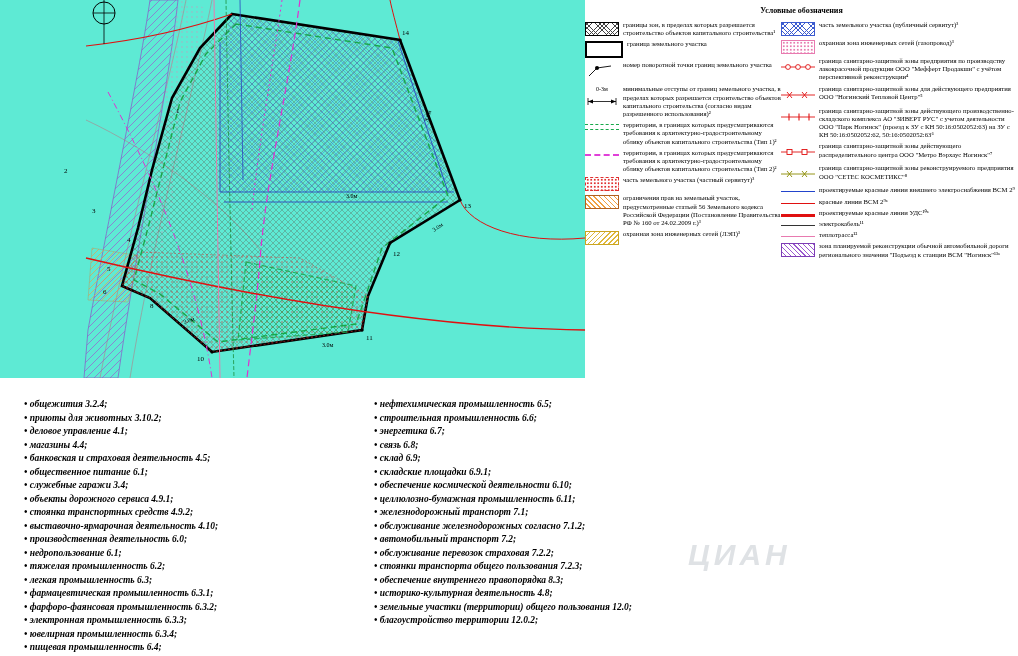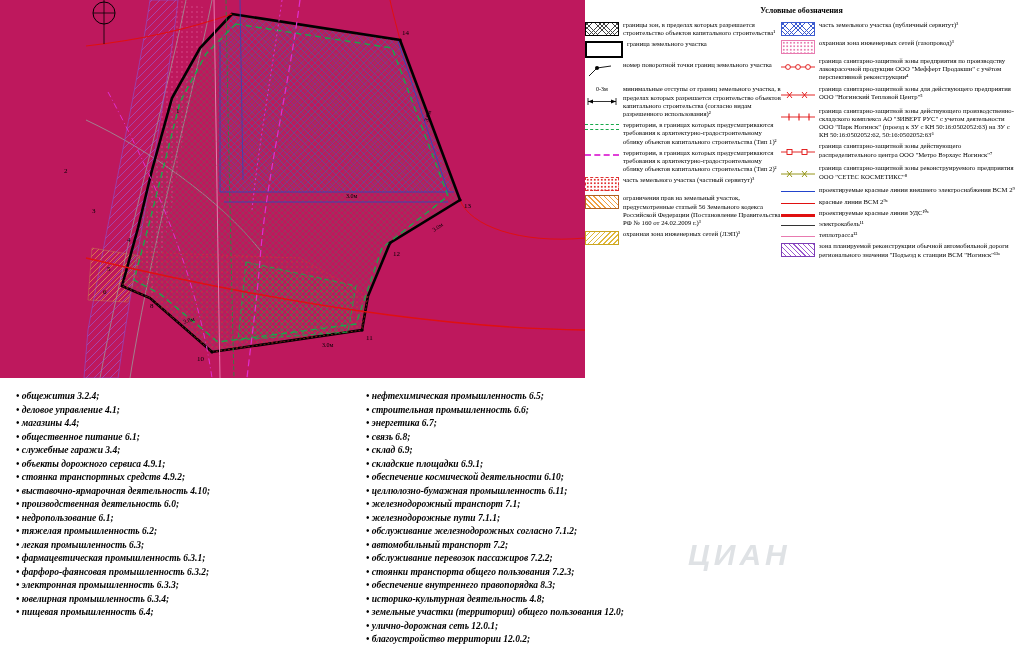--- a/index.html
+++ b/index.html
@@ -1,21 +1,21 @@
 <!DOCTYPE html>
 <html><head>
 <meta charset="utf-8">
 <style>
   html,body{margin:0;padding:0;}
   body{
     width:1018px;height:656px;position:relative;background:#ffffff;
     font-family:"Liberation Serif", serif;color:#000;overflow:hidden;
   }
   
-  .map-area{position:absolute;left:0;top:0;width:585px;height:378px;background:#be185d;}
+  .map-area{position:absolute;left:0;top:0;width:585px;height:378px;background:#5eead4;}
   
   .legend{position:absolute;left:585px;top:0;width:433px;height:380px;}
   .legend-title{font-weight:bold;font-size:8px;text-align:center;margin:6px 0 6px 0;}
   .legend-cols{display:flex;}
   .legend-col-left{width:196px;}
   .legend-col-right{width:237px;}
   .lg-item{display:flex;align-items:flex-start;margin-bottom:3px;gap:4px;}
   .lg-text{font-size:6.7px;line-height:8.2px;flex:1;}
   .sw{width:34px;min-width:34px;margin-top:1px;}
   .sw-box{height:14px;box-sizing:border-box;}
@@ -39,21 +39,21 @@
   .sw-line{height:0;margin-top:5px;}
   .sw-green2{height:4px;border-top:1.6px dashed #18a84a;border-bottom:1.6px dashed #18a84a;margin-top:3px;}
   .sw-magenta{border-top:2px dashed #e040d8;}
   .sw-blue{border-top:1.6px solid #2244cc;}
   .sw-redthin{border-top:1.3px solid #e01010;}
   .sw-redthick{border-top:3px solid #e01010;}
   .sw-cable{border-top:1.2px solid #333;}
   .sw-heat{border-top:1.6px solid #e87ab0;}
   .sw-span-label{font-size:6px;text-align:center;line-height:6px;}
   
-  .lu-list{position:absolute;margin:8px;padding:0;list-style:none;
+  .lu-list{position:absolute;margin:16px;padding:0;list-style:none;
     font-style:italic;font-weight:bold;font-size:9.5px;line-height:13.5px;}
   .lu-left{left:8px;top:382px;width:345px;}
   .lu-right{left:358px;top:382px;width:400px;}
   .lu-item::before{content:"•  ";}
   
   .watermark{position:absolute;left:688px;top:538px;width:160px;height:36px;
     font-family:"Liberation Sans",sans-serif;font-weight:bold;font-size:30px;
     color:rgba(140,150,160,0.28);letter-spacing:4px;font-style:italic;}
   svg text{font-family:"Liberation Serif",serif;}
 </style>
@@ -312,22 +312,24 @@
         <div class="sw sw-box sw-purplehatch"></div>
         <div class="lg-text">зона планируемой реконструкции обычной автомобильной дороги регионального значения "Подъезд к станции ВСМ "Ногинск"¹³ᵃ</div>
       </div>
     </div>
 
   </div>
 </div>
 
 <ul class="lu-list lu-left">
     <li class="lu-item">общежития 3.2.4;</li>
+    <li class="lu-item">приюты для животных 3.10.2;</li>
     <li class="lu-item">деловое управление 4.1;</li>
     <li class="lu-item">магазины 4.4;</li>
+    <li class="lu-item">банковская и страховая деятельность 4.5;</li>
     <li class="lu-item">общественное питание 6.1;</li>
     <li class="lu-item">служебные гаражи 3.4;</li>
     <li class="lu-item">объекты дорожного сервиса 4.9.1;</li>
     <li class="lu-item">стоянка транспортных средств 4.9.2;</li>
     <li class="lu-item">выставочно-ярмарочная деятельность 4.10;</li>
     <li class="lu-item">производственная деятельность 6.0;</li>
     <li class="lu-item">недропользование 6.1;</li>
     <li class="lu-item">тяжелая промышленность 6.2;</li>
     <li class="lu-item">легкая промышленность 6.3;</li>
     <li class="lu-item">фармацевтическая промышленность 6.3.1;</li>
@@ -339,25 +341,23 @@
 <ul class="lu-list lu-right">
     <li class="lu-item">нефтехимическая промышленность 6.5;</li>
     <li class="lu-item">строительная промышленность 6.6;</li>
     <li class="lu-item">энергетика 6.7;</li>
     <li class="lu-item">связь 6.8;</li>
     <li class="lu-item">склад 6.9;</li>
     <li class="lu-item">складские площадки 6.9.1;</li>
     <li class="lu-item">обеспечение космической деятельности 6.10;</li>
     <li class="lu-item">целлюлозно-бумажная промышленность 6.11;</li>
     <li class="lu-item">железнодорожный транспорт 7.1;</li>
-    <li class="lu-item">железнодорожные пути 7.1.1;</li>
     <li class="lu-item">обслуживание железнодорожных согласно 7.1.2;</li>
     <li class="lu-item">автомобильный транспорт 7.2;</li>
-    <li class="lu-item">обслуживание перевозок пассажиров 7.2.2;</li>
+    <li class="lu-item">обслуживание перевозок страховая 7.2.2;</li>
     <li class="lu-item">стоянки транспорта общего пользования 7.2.3;</li>
     <li class="lu-item">обеспечение внутреннего правопорядка 8.3;</li>
     <li class="lu-item">историко-культурная деятельность 4.8;</li>
     <li class="lu-item">земельные участки (территории) общего пользования 12.0;</li>
-    <li class="lu-item">улично-дорожная сеть 12.0.1;</li>
     <li class="lu-item">благоустройство территории 12.0.2;</li>
   </ul>
 
 <div class="watermark">ЦИАН</div>
 
 </body></html>

